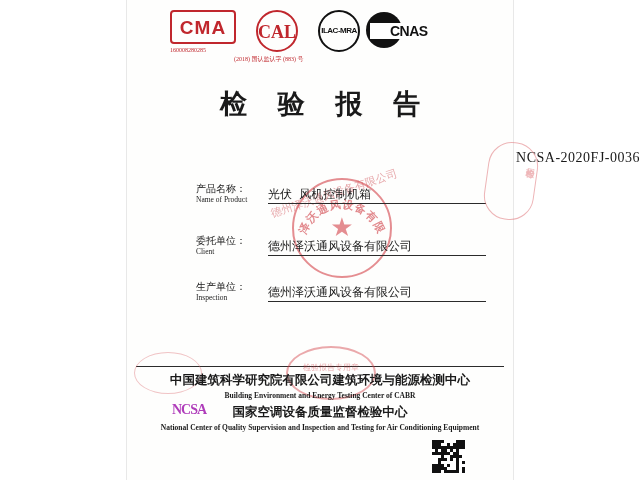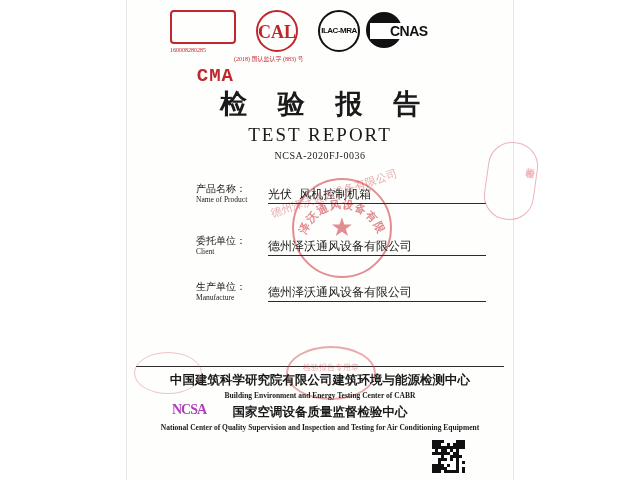--- a/index.html
+++ b/index.html
@@ -96,23 +96,23 @@
     text-align: center;
     font-family: "Liberation Serif", serif;
     font-size: 19px;
     letter-spacing: 2px;
     color: #1a1a1a;
   }
   .report-no {
     position: absolute;
     left: 0; right: 0;
     top: 150px;
-    text-align: center;
-    font-family: "Liberation Serif", serif;
-    font-size: 10px;
+    text-align: right;
+    font-family: "Liberation Serif", serif;
+    font-size: 14px;
     letter-spacing: 0.5px;
     color: #1a1a1a;
   }
 
   
   .field {
     position: absolute;
     left: 196px;
     width: 290px;
     height: 32px;
@@ -309,27 +309,26 @@
     position: relative;
     width: 66px;
     height: 34px;
     border: 2.5px solid #c0272d;
     border-radius: 4px;
     box-sizing: border-box;
   }
   .cma-box span {
     position: absolute;
     left: 0; right: 0; top: 5px;
-    text-align: right;
-    font-family: Liberation Mono, monospace;
+    text-align: center;
+    font-family: Liberation Sans, sans-serif;
     font-size: 19px;
     font-weight: bold;
     color: #c0272d;
     letter-spacing: 1px;
-    margin-top: 48px;
   }
   .circle-logo {
     position: relative;
     width: 42px;
     height: 42px;
     border-radius: 50%;
     box-sizing: border-box;
   }
   .cal-circle {
     border: 2.5px solid #c0272d;
@@ -416,21 +415,20 @@
     <div class="logo cnas-wrap">
       <div class="cnas-logo">
         <div class="disc"></div>
         <div class="word">CNAS</div>
       </div>
     </div>
 
   </div>
 
   <div class="title-cn">检 验 报 告</div>
-  <div class="title-en">TEST REPORT</div>
   <div class="report-no">NCSA-2020FJ-0036</div>
 
   <div class="watermark">德州泽沃通风设备有限公司</div>
 
   <div class="seal seal-main">
     <svg class="seal-arc" viewBox="0 0 96 96">
       <defs>
         <path id="arcpath" d="M 12,54 A 38,38 0 0 1 84,54" fill="none"></path>
       </defs>
       <text>
@@ -449,21 +447,21 @@
 
   <div class="field f2">
     <div class="label-cn">委托单位：</div>
     <div class="label-en">Client</div>
     <div class="value">德州泽沃通风设备有限公司</div>
     <div class="rule"></div>
   </div>
 
   <div class="field f3">
     <div class="label-cn">生产单位：</div>
-    <div class="label-en">Manufacture</div>
+    <div class="label-en">Inspection</div>
     <div class="value">德州泽沃通风设备有限公司</div>
     <div class="rule"></div>
   </div>
 
 
   <div class="sep"></div>
 
   <div class="seal seal-bottom">
     <div class="seal-bottom-text">检验报告专用章</div>
   </div>

